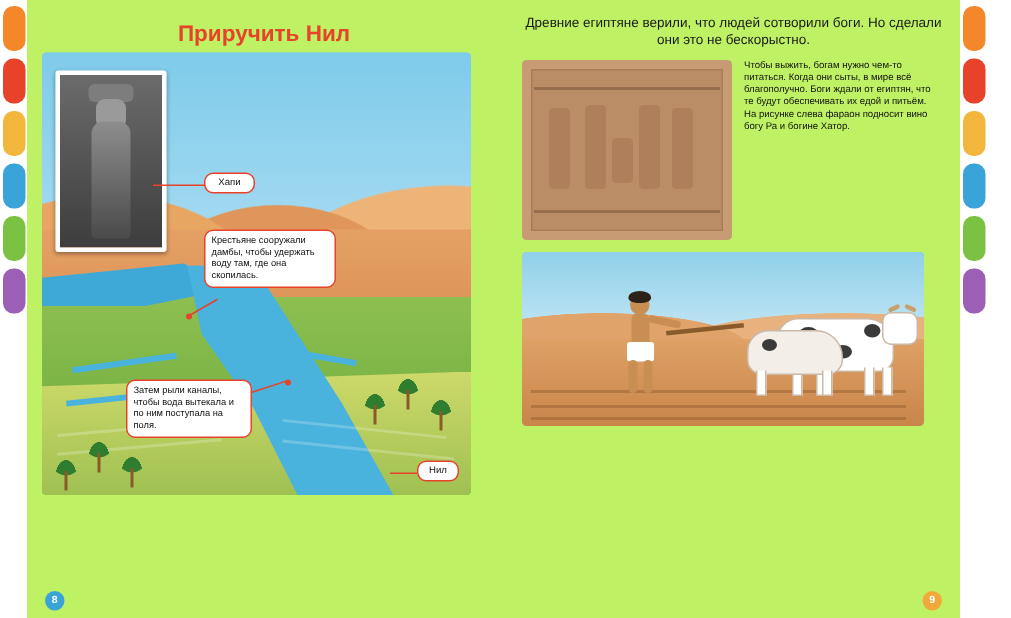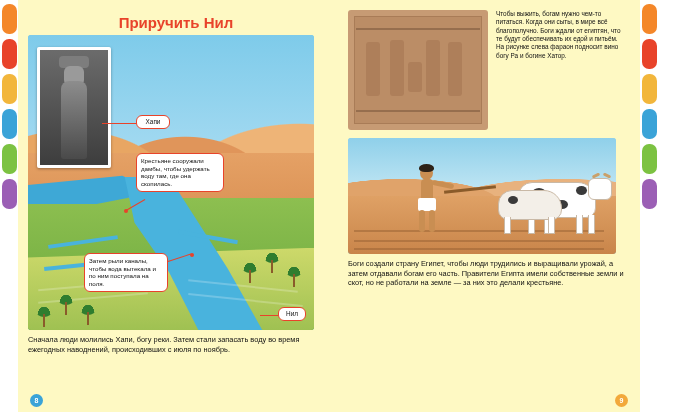--- a/index.html
+++ b/index.html
@@ -33,21 +33,21 @@
     width: 15px;
     height: 30px;
     border-radius: 7px;
     margin-bottom: 5px;
   }
   .tabs.left .tab { margin-left: 0; }
   
   .page {
     position: relative;
     box-sizing: border-box;
-    background: #fef9c3;
+    background: #bef264;
   }
   .page.left {
     width: 316px;
     padding: 10px 10px 0 10px;
   }
   .page.right {
     width: 306px;
     padding: 10px 10px 0 14px;
   }
   .title {
@@ -368,25 +368,25 @@
       <div class="dot" style="left:96px; top:174px;"></div>
 
       <div class="bubble" style="left:56px; top:218px; width:84px;">Затем рыли каналы, чтобы вода вытекала и по ним поступала на поля.</div>
       <div class="leader" style="left:140px; top:226px; width:24px; transform:rotate(-18deg);"></div>
       <div class="dot" style="left:162px; top:218px;"></div>
 
       <div class="bubble label" style="left:250px; top:272px; width:28px;">Нил</div>
       <div class="leader" style="left:232px; top:280px; width:18px;"></div>
     </div>
 
-    <div class="caption">Сначала люди молились Хапи, богу реки. Затем стали запасать воду во время ежегодных наводнений, происходивших с июля по ноябрь.</div>
     <div class="folio left">8</div>
   </div>
 
   <div class="page right">
+    <div class="subtitle">Древние египтяне верили, что людей сотворили боги. Но сделали они это не бескорыстно.</div>
 
     <div style="display:flex; gap:8px; align-items:flex-start;">
       <div class="relief" style="width:140px; height:120px; margin-bottom:8px;">
         <div class="relief-inner"></div>
         <div class="relief-band" style="top:18px;"></div>
         <div class="relief-band" style="top:100px;"></div>
         <div class="relief-fig" style="left:18px; top:32px; width:14px; height:54px;"></div>
         <div class="relief-fig" style="left:42px; top:30px; width:14px; height:56px;"></div>
         <div class="relief-fig" style="left:78px; top:30px; width:14px; height:56px;"></div>
         <div class="relief-fig" style="left:100px; top:32px; width:14px; height:54px;"></div>
@@ -424,21 +424,20 @@
       <div class="cow-head" style="left:240px; top:40px; width:22px; height:20px;"></div>
       <div class="horn" style="left:244px; top:36px; transform:rotate(-25deg);"></div>
       <div class="horn" style="left:255px; top:36px; transform:rotate(25deg);"></div>
 
       <div class="cow" style="left:150px; top:52px; width:62px; height:28px; background:#f3efe8;"></div>
       <div class="cow-spot" style="left:160px; top:58px; width:10px; height:8px;"></div>
       <div class="cow-leg" style="left:156px; top:79px; height:16px;"></div>
       <div class="cow-leg" style="left:200px; top:79px; height:16px;"></div>
     </div>
 
-    <div class="caption">Боги создали страну Египет, чтобы люди трудились и выращивали урожай, а затем отдавали богам его часть. Правители Египта имели собственные земли и скот, но не работали на земле — за них это делали крестьяне.</div>
     <div class="folio right">9</div>
   </div>
 
   <div class="tabs right">
     <div class="tab" style="background:#f4872a"></div>
     <div class="tab" style="background:#e8432a"></div>
     <div class="tab" style="background:#f2b63c"></div>
     <div class="tab" style="background:#3aa3d8"></div>
     <div class="tab" style="background:#7cc242"></div>
     <div class="tab" style="background:#9b5fb5"></div>

